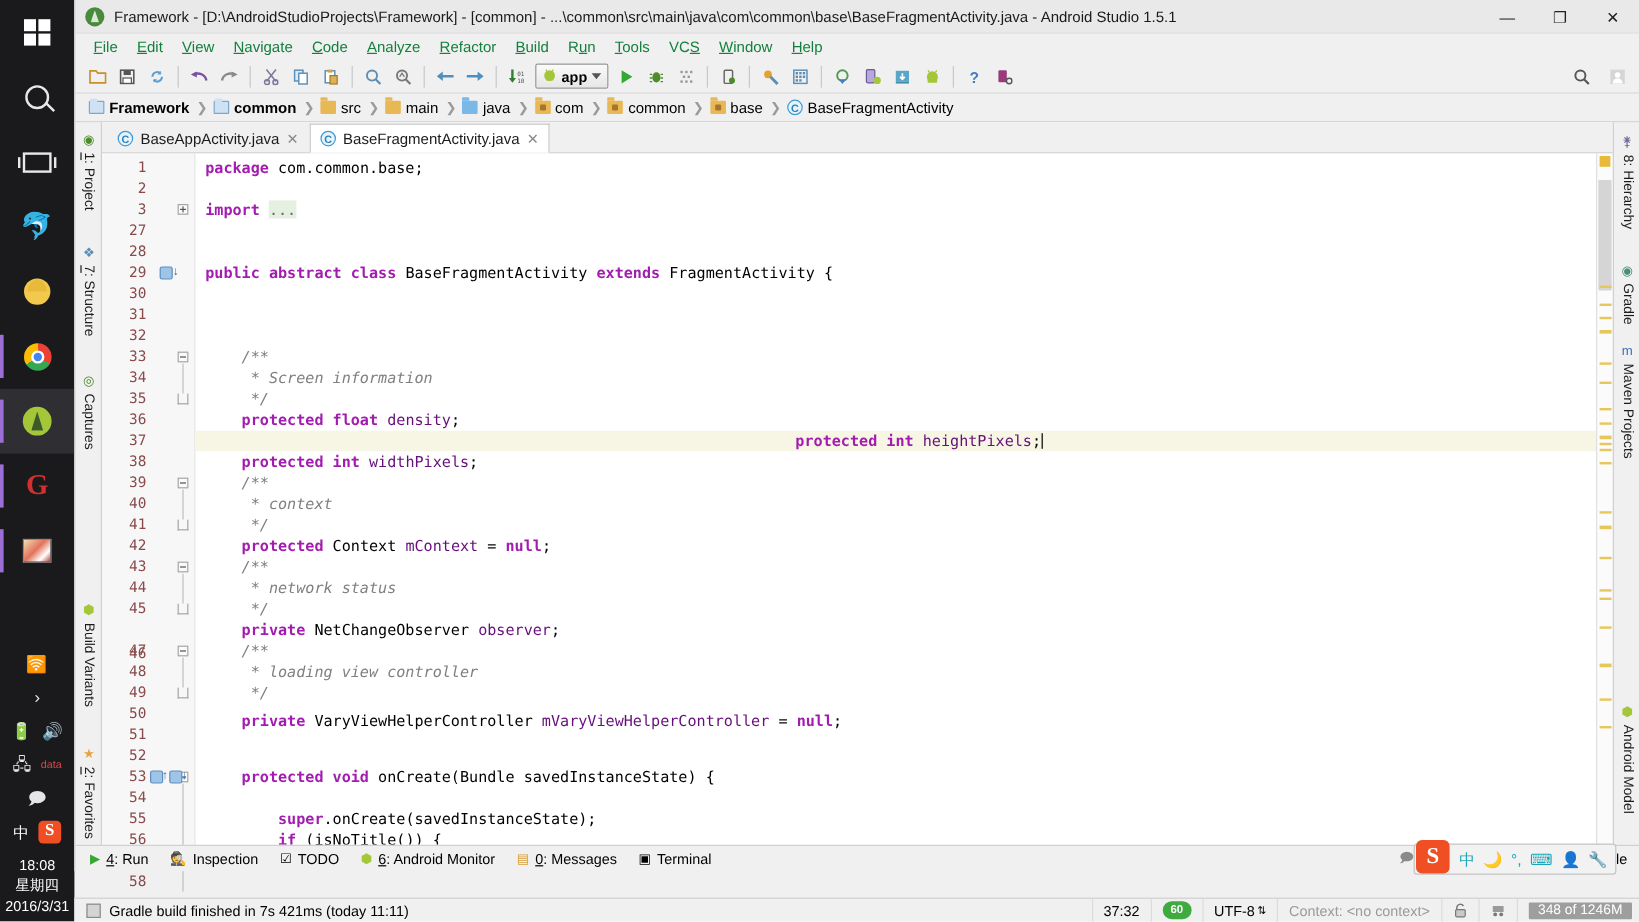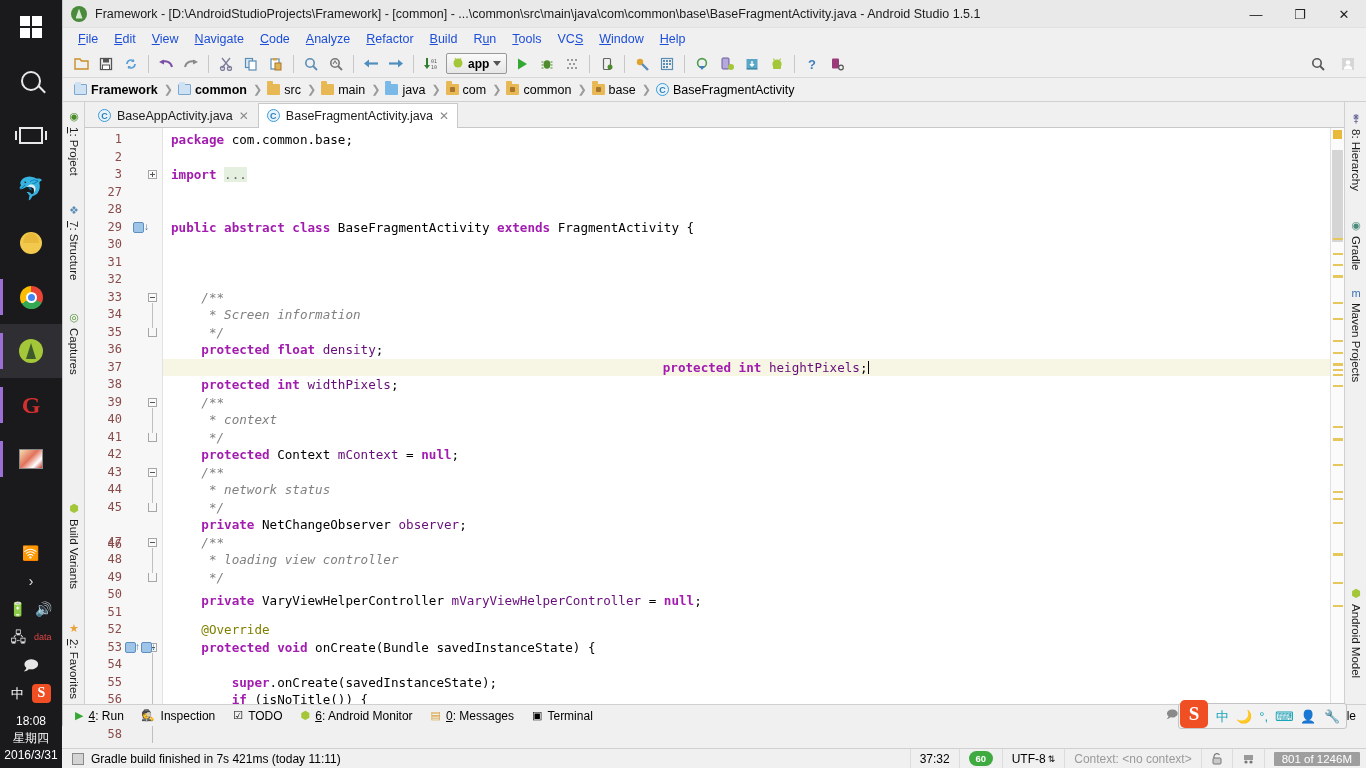--- a/index.html
+++ b/index.html
@@ -54,21 +54,21 @@
   .titlebar { height:28px; background:#e9e9e9; display:flex; align-items:center; padding-left:8px; position:relative;
      border-bottom:1px solid #e0e0e0; }
   .titlebar .t-ico { width:16px;height:16px;border-radius:50%;background:#4a8a3c;margin-right:8px;
      display:flex;align-items:center;justify-content:center;}
   .titlebar .t-ico::after{content:"";width:7px;height:10px;background:#d9ead3;clip-path:polygon(50% 0,100% 100%,0 100%);}
   .titlebar .t-text { font-size:12.5px; color:#1b1b1b; white-space:nowrap; }
   .winbtns { position:absolute; right:0; top:0; height:28px; display:flex; }
   .winbtn { width:44px; height:28px; display:flex; align-items:center; justify-content:center; color:#222; font-size:13px;}
 
   .menubar { height:22px; display:flex; align-items:center; padding-left:8px; gap:2px; background:#f0f0f0;}
-  .menu-item { padding:2px 7px; font-size:12.5px; color:#1d4ed8; cursor:default; }
+  .menu-item { padding:2px 7px; font-size:12.5px; color:#15803d; cursor:default; }
   .menu-item u { text-decoration:underline; }
 
   .toolbar { height:28px; display:flex; align-items:center; padding-left:6px; gap:1px; background:#f0f0f0;
      border-bottom:1px solid #d9d9d9; position:relative;}
   .tbtn { width:24px;height:24px;display:flex;align-items:center;justify-content:center;border-radius:2px;}
   .tsep { width:1px; height:18px; background:#c8c8c8; margin:0 4px; }
   .app-combo { height:21px; border:1px solid #999; background:linear-gradient(#fafafa,#e6e6e6);
      display:flex; align-items:center; gap:4px; padding:0 5px; border-radius:2px; margin:0 2px;}
   .app-combo .lbl{ font-size:12px; font-weight:bold; }
   .caret { width:0;height:0;border-left:4px solid transparent;border-right:4px solid transparent;border-top:5px solid #555; }
@@ -656,21 +656,20 @@
               <div class="cline" style="top: 318px;"><span class="kw">    protected</span><span class="plain"> Context </span><span class="fld">mContext</span><span class="plain"> = </span><span class="kw">null</span><span class="plain">;</span></div>
               <div class="cline" style="top: 335.5px;"><span class="cmt">    /**</span></div>
               <div class="cline" style="top: 353px;"><span class="cmt">     * network status</span></div>
               <div class="cline" style="top: 370.5px;"><span class="cmt">     */</span></div>
               <div class="cline" style="top: 388px;"><span class="kw">    private</span><span class="plain"> NetChangeObserver </span><span class="fld">observer</span><span class="plain">;</span></div>
               <div class="cline" style="top: 405.5px;"><span class="cmt">    /**</span></div>
               <div class="cline" style="top: 423px;"><span class="cmt">     * loading view controller</span></div>
               <div class="cline" style="top: 440.5px;"><span class="cmt">     */</span></div>
               <div class="cline" style="top: 464px;"><span class="kw">    private</span><span class="plain"> VaryViewHelperController </span><span class="fld">mVaryViewHelperController</span><span class="plain"> = </span><span class="kw">null</span><span class="plain">;</span></div>
               <div class="cline" style="top: 475.5px;"></div>
-              <div class="cline" style="top: 493px;"><span class="anno">    @Override</span></div>
               <div class="cline" style="top: 510.5px;"><span class="kw">    protected void</span><span class="plain"> onCreate(Bundle savedInstanceState) {</span></div>
               <div class="cline" style="top: 528px; margin-top: 18px;"><span class="kw">        super</span><span class="plain">.onCreate(savedInstanceState);</span></div>
               <div class="cline" style="top: 545.5px;"></div>
               <div class="cline" style="top: 563px;"><span class="kw">        if</span><span class="plain"> (isNoTitle()) {</span></div>
             </div>
           <div class="marker-bar" id="markerbar">
             <div class="top-sq"></div>
             <div class="scroll-thumb" style="top:22px;height:92px;"></div>
           <div class="mk" style="top: 110px;"></div>
               <div class="mk" style="top: 125px;"></div>
@@ -779,21 +778,21 @@
           </svg>
       </div>
       <div class="sb-cell">
         <svg width="13" height="13">
             <rect x="2" y="3" width="9" height="5" fill="#9a9a9a"></rect>
             <circle cx="4" cy="10" r="1.6" fill="#777"></circle>
             <circle cx="9" cy="10" r="1.6" fill="#777"></circle>
           </svg>
       </div>
       <div class="sb-cell" style="padding-right:6px">
-        <span class="mem">801 of 1246M</span>
+        <span class="mem">348 of 1246M</span>
       </div>
     </div>
   </div>
 
   <div class="sogou-big">S</div>
   <div class="ime">
     <span style="width:24px"></span>
     <span>中</span>
     <span>🌙</span>
     <span>°,</span>

